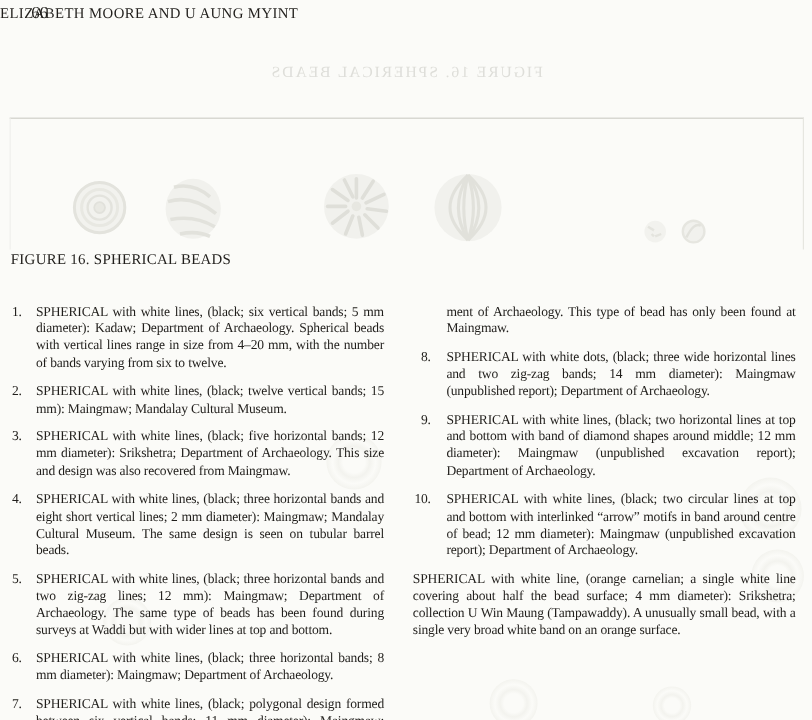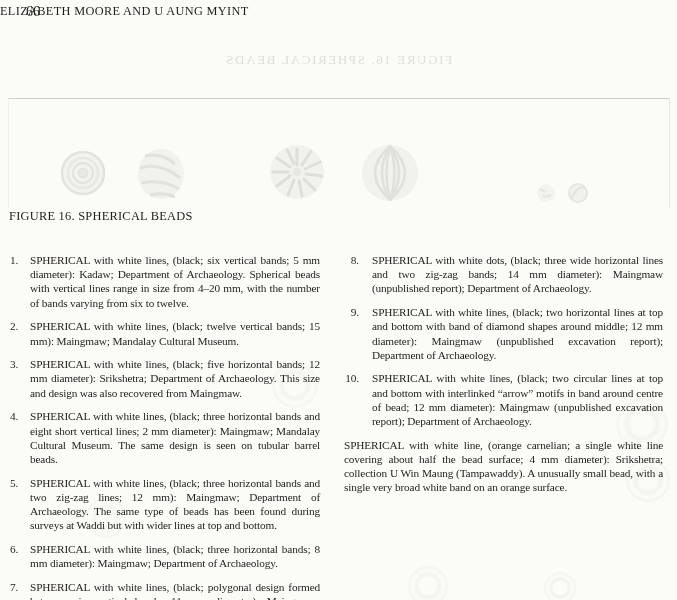--- a/index.html
+++ b/index.html
@@ -148,20 +148,24 @@
       <span class="txt">SPHERICAL with white lines, (black; three horizontal bands; 8 mm diameter): Maingmaw; Department of Archaeology.</span>
     </div>
     <div class="item">
       <span class="num">7.</span>
       <span class="txt">SPHERICAL with white lines, (black; polygonal design formed between six vertical bands; 11 mm diameter): Maingmaw; Depart-</span>
     </div>
   </div>
 
   <div class="col col-right">
     <div class="item">
+      <span class="num"></span>
+      <span class="txt">ment of Archaeology. This type of bead has only been found at Maingmaw.</span>
+    </div>
+    <div class="item">
       <span class="num">8.</span>
       <span class="txt">SPHERICAL with white dots, (black; three wide horizontal lines and two zig-zag bands; 14 mm diameter): Maingmaw (unpublished report); Department of Archaeology.</span>
     </div>
     <div class="item">
       <span class="num">9.</span>
       <span class="txt">SPHERICAL with white lines, (black; two horizontal lines at top and bottom with band of diamond shapes around middle; 12 mm diameter): Maingmaw (unpublished excavation report); Department of Archaeology.</span>
     </div>
     <div class="item">
       <span class="num">10.</span>
       <span class="txt">SPHERICAL with white lines, (black; two circular lines at top and bottom with interlinked “arrow” motifs in band around centre of bead; 12 mm diameter): Maingmaw (unpublished excavation report); Department of Archaeology.</span>

